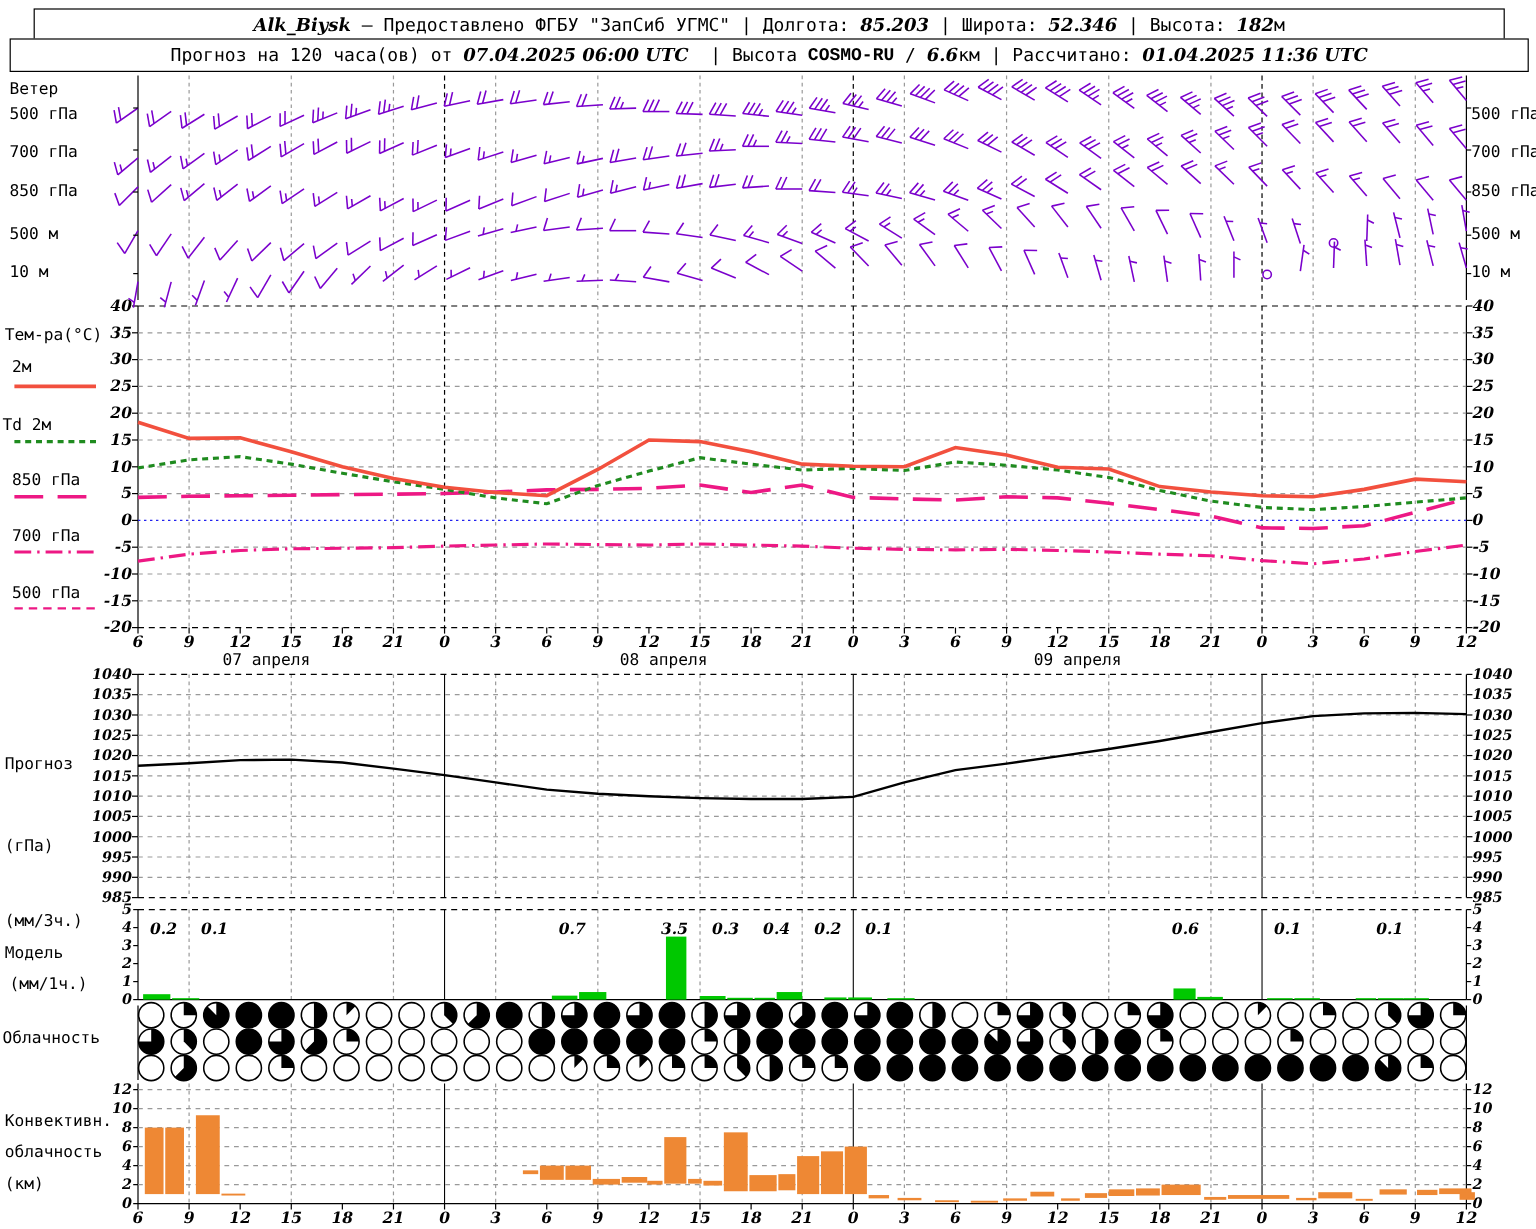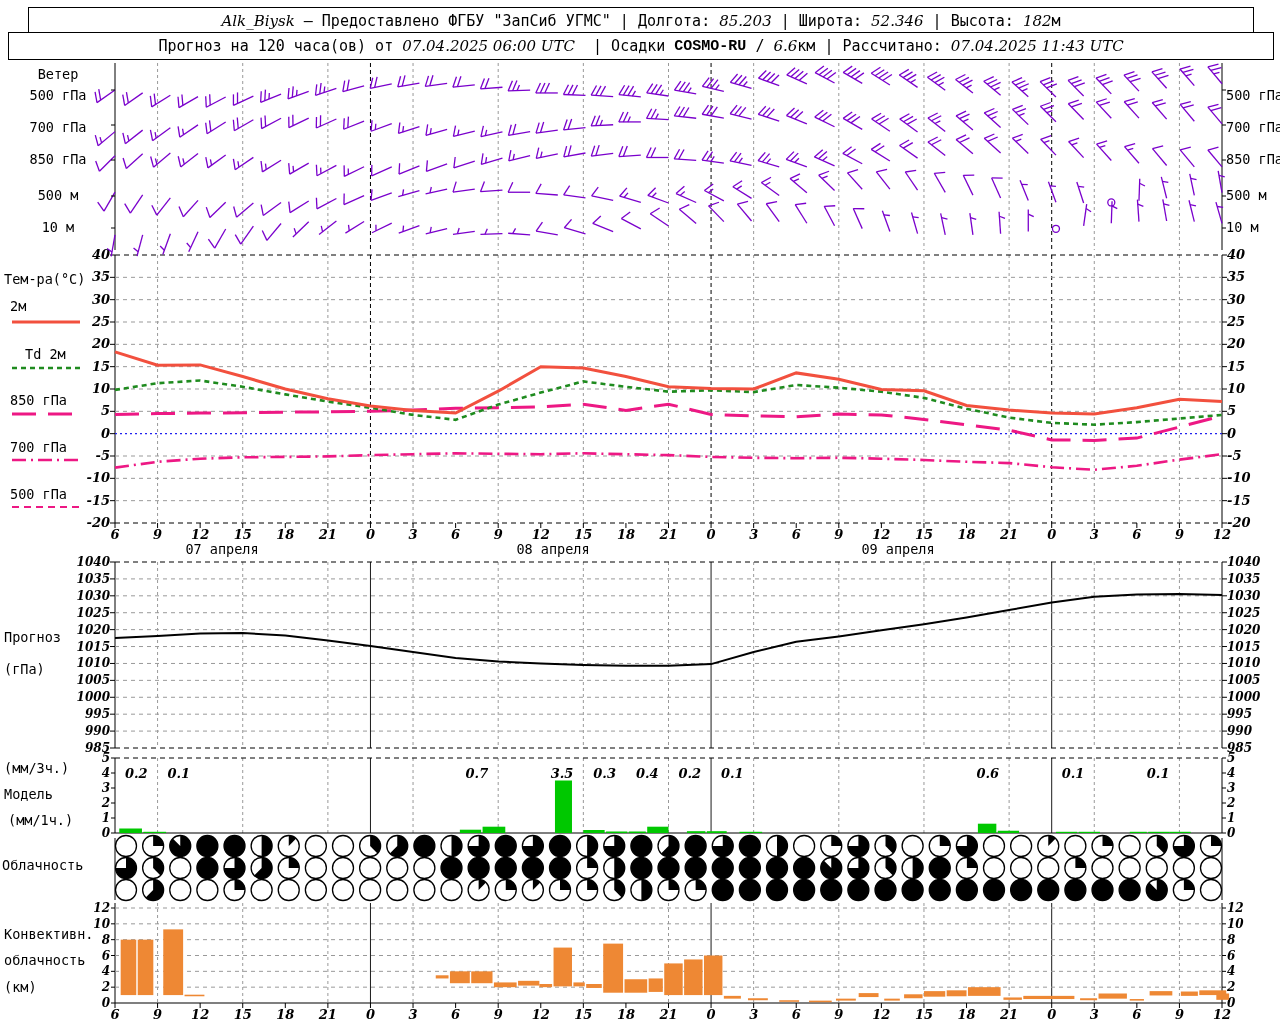--- a/index.html
+++ b/index.html
@@ -1,24 +1,24 @@
 <!DOCTYPE html>
 <html><head>
 <meta charset="utf-8">
 <style>
   html,body{margin:0;padding:0;background:#fff}
   #app{position:relative;width:1280px;height:1024px;background:#fff;overflow:hidden;
        font-family:"DejaVu Sans Mono",monospace;color:#000}
   .hbox{position:absolute;border:1px solid #000;display:flex;align-items:center;
         justify-content:center;font-size:15px;white-space:pre;background:#fff}
   .htx{font-family:"DejaVu Sans Mono",monospace}
-  .hem{font-family:"DejaVu Serif",serif;font-style:italic;font-weight:normal}
+  .hem{font-family:"DejaVu Serif",serif;font-style:italic;font-weight:bold}
   .hb{font-family:Liberation Mono, monospace;font-weight:bold}
   .lab{position:absolute;font-size:13.5px;line-height:15px;text-align:left;white-space:pre}
-  .lab.r{text-align:center}
+  .lab.r{text-align:left}
   svg text.num{font-family:"DejaVu Serif",serif;font-style:italic;font-weight:bold;font-size:13px}
   svg text.numS{font-family:"DejaVu Serif",serif;font-style:italic;font-weight:bold;font-size:12px}
   #plot{position:absolute;left:0;top:0}
 </style>
 </head>
 <body>
 
 <div id="app">
   <svg id="plot" width="1280" height="1024">
       <line x1="157.5769230769231" y1="63" x2="157.5769230769231" y2="250" stroke="#999999" stroke-width="1" stroke-dasharray="3 3"></line>
@@ -1712,43 +1712,43 @@
       </g>
       <g stroke="#7a00cc" stroke-width="1.3" fill="none">
         <line x1="1222" y1="223.31763125735384" x2="1215.935978172026" y2="202.16987394671082"></line>
         <line x1="1217.1763462732024" y1="206.49555157843326" x2="1223.1024763167732" y2="207.43415836867464"></line>
       </g>
       <line x1="111" y1="228" x2="115" y2="228" stroke="#000" stroke-width="1"></line>
       <line x1="1222" y1="228" x2="1226" y2="228" stroke="#000" stroke-width="1"></line>
     </svg>
 
   <div class="hbox" id="hbox1" style="left:28px;top:7px;width:1224px;height:25px"><span class="hem">Alk_Biysk</span><span class="htx"> — Предоставлено ФГБУ "ЗапСиб УГМС" | </span><span class="htx">Долгота: </span><span class="hem">85.203</span><span class="htx"> | </span><span class="htx">Широта: </span><span class="hem">52.346</span><span class="htx"> | </span><span class="htx">Высота: </span><span class="hem">182</span><span class="htx">м</span></div>
-  <div class="hbox" id="hbox2" style="left:8px;top:32px;width:1264px;height:26px"><span class="htx">Прогноз на 120 часа(ов) от </span><span class="hem">07.04.2025 06:00 UTC</span><span class="htx">  | Осадки </span><span class="hb">COSMO-RU</span><span class="htx"> / </span><span class="hem">6.6</span><span class="htx">км | Рассчитано: </span><span class="hem">07.04.2025 11:43 UTC</span></div>
+  <div class="hbox" id="hbox2" style="left:8px;top:32px;width:1264px;height:26px"><span class="htx">Прогноз на 120 часа(ов) от </span><span class="hem">07.04.2025 06:00 UTC</span><span class="htx">  | Высота </span><span class="hb">COSMO-RU</span><span class="htx"> / </span><span class="hem">6.6</span><span class="htx">км | Рассчитано: </span><span class="hem">01.04.2025 11:36 UTC</span></div>
 
   <div class="lab r" style="left:8px;top:67px;width:100px">Ветер</div>
   <div class="lab r" style="left:8px;top:88px;width:100px">500 гПа</div>
   <div class="lab r" style="left:8px;top:120px;width:100px">700 гПа</div>
   <div class="lab r" style="left:8px;top:152px;width:100px">850 гПа</div>
   <div class="lab r" style="left:8px;top:188px;width:100px">500 м</div>
   <div class="lab r" style="left:8px;top:220px;width:100px">10 м</div>
   <div class="lab" style="left:1226px;top:88px;width:90px;text-align:left">500 гПа</div>
   <div class="lab" style="left:1226px;top:120px;width:90px;text-align:left">700 гПа</div>
   <div class="lab" style="left:1226px;top:152px;width:90px;text-align:left">850 гПа</div>
   <div class="lab" style="left:1226px;top:188px;width:90px;text-align:left">500 м</div>
   <div class="lab" style="left:1226px;top:220px;width:90px;text-align:left">10 м</div>
 
   <div class="lab" style="left:4px;top:272px;width:106px">Тем-ра(°C)</div>
   <div class="lab" style="left:10px;top:299px;width:70px">2м</div>
-  <div class="lab" style="left:25px;top:347px;width:70px">Td 2м</div>
+  <div class="lab" style="left:2px;top:347px;width:70px">Td 2м</div>
   <div class="lab" style="left:10px;top:393px;width:70px">850 гПа</div>
   <div class="lab" style="left:10px;top:440px;width:70px">700 гПа</div>
   <div class="lab" style="left:10px;top:487px;width:70px">500 гПа</div>
 
   <div class="lab" style="left:4px;top:630px;width:106px">Прогноз</div>
-  <div class="lab" style="left:4px;top:662px;width:106px">(гПа)</div>
+  <div class="lab" style="left:4px;top:698px;width:106px">(гПа)</div>
 
   <div class="lab" style="left:4px;top:761px;width:106px">(мм/3ч.)</div>
   <div class="lab" style="left:4px;top:787px;width:106px">Модель</div>
   <div class="lab" style="left:8px;top:813px;width:106px">(мм/1ч.)</div>
 
   <div class="lab" style="left:2px;top:858px;width:106px">Облачность</div>
 
   <div class="lab" style="left:4px;top:927px;width:106px">Конвективн.</div>
   <div class="lab" style="left:4px;top:953px;width:106px">облачность</div>
   <div class="lab" style="left:4px;top:980px;width:106px">(км)</div>

